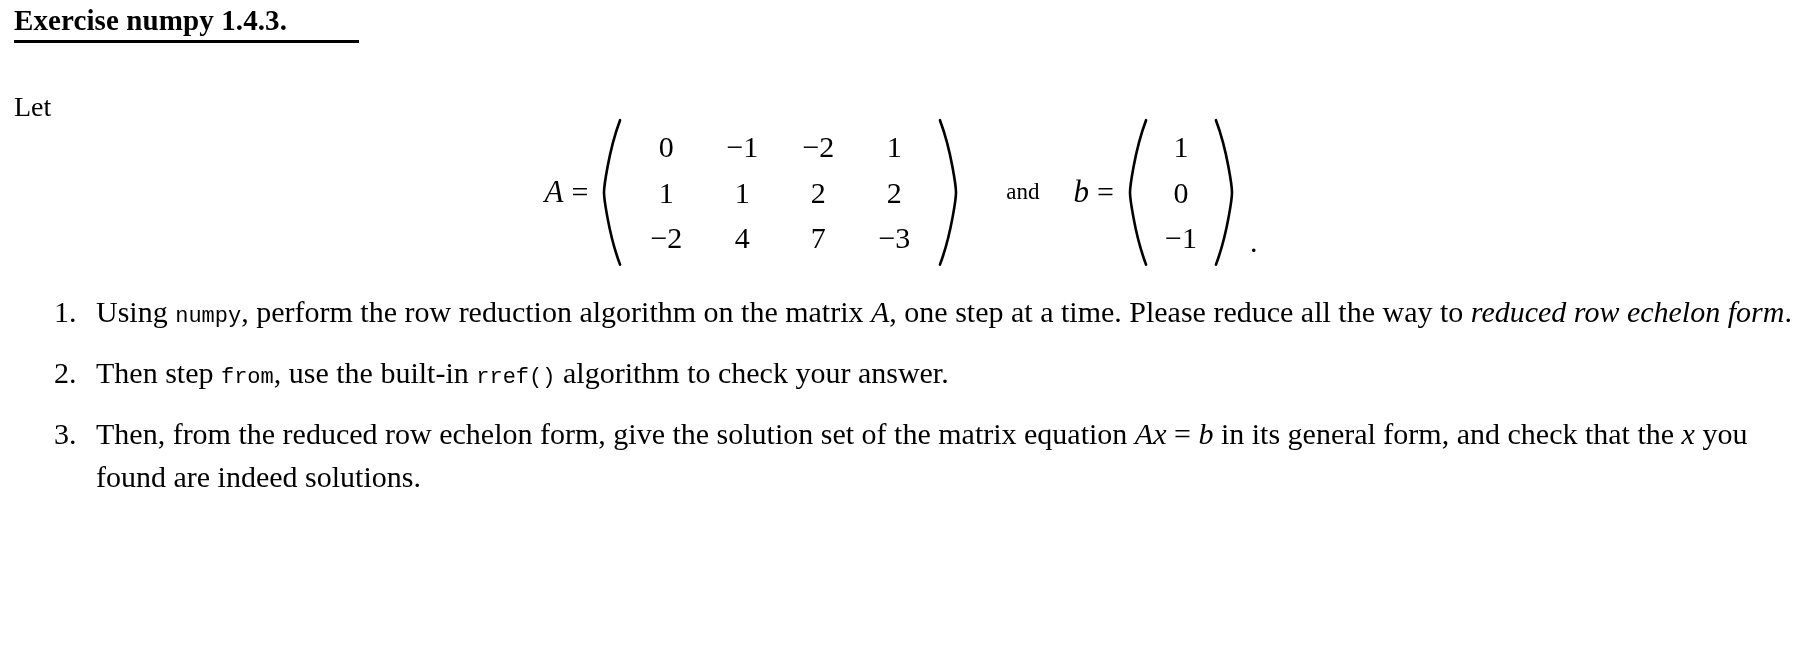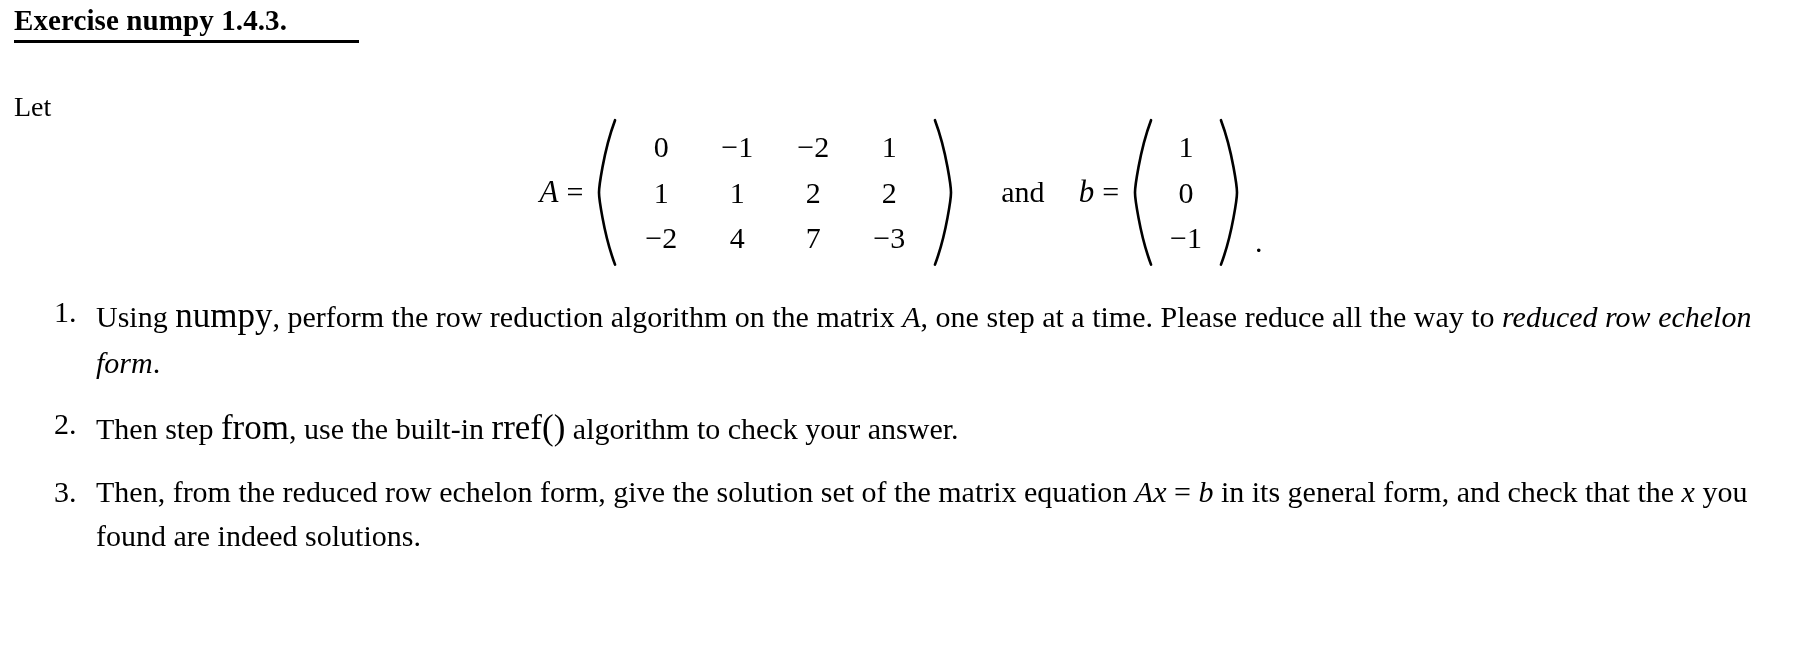--- a/index.html
+++ b/index.html
@@ -69,21 +69,21 @@
   .var-italic {
     font-style: italic;
     font-size: 31px;
     padding-right: 4px;
   }
   .eq-sign {
     font-size: 30px;
     padding: 0 10px 0 4px;
   }
   .and-word {
-    font-size: 30px;
+    font-size: 23px;
     padding: 0 0 0 0;
     margin: 0 34px 0 44px;
   }
   .period {
     font-size: 30px;
     margin-left: 12px;
     align-self: flex-end;
     padding-bottom: 8px;
   }
 
@@ -139,22 +139,22 @@
     font-size: 30px;
     line-height: 1.46;
     text-align: left;
   }
   .item-text {
     font-size: 30px;
     line-height: 1.46;
     text-align: left;
   }
   .mono {
-    font-family: Liberation Serif, serif;
-    font-size: 35px;
+    font-family: Liberation Mono, monospace;
+    font-size: 22px;
     margin-top: 24px;
   }
   .ital {
     font-style: italic;
   }
   .mathvar {
     font-style: italic;
     font-family: "Liberation Serif", "DejaVu Serif", serif;
   }
 </style>

